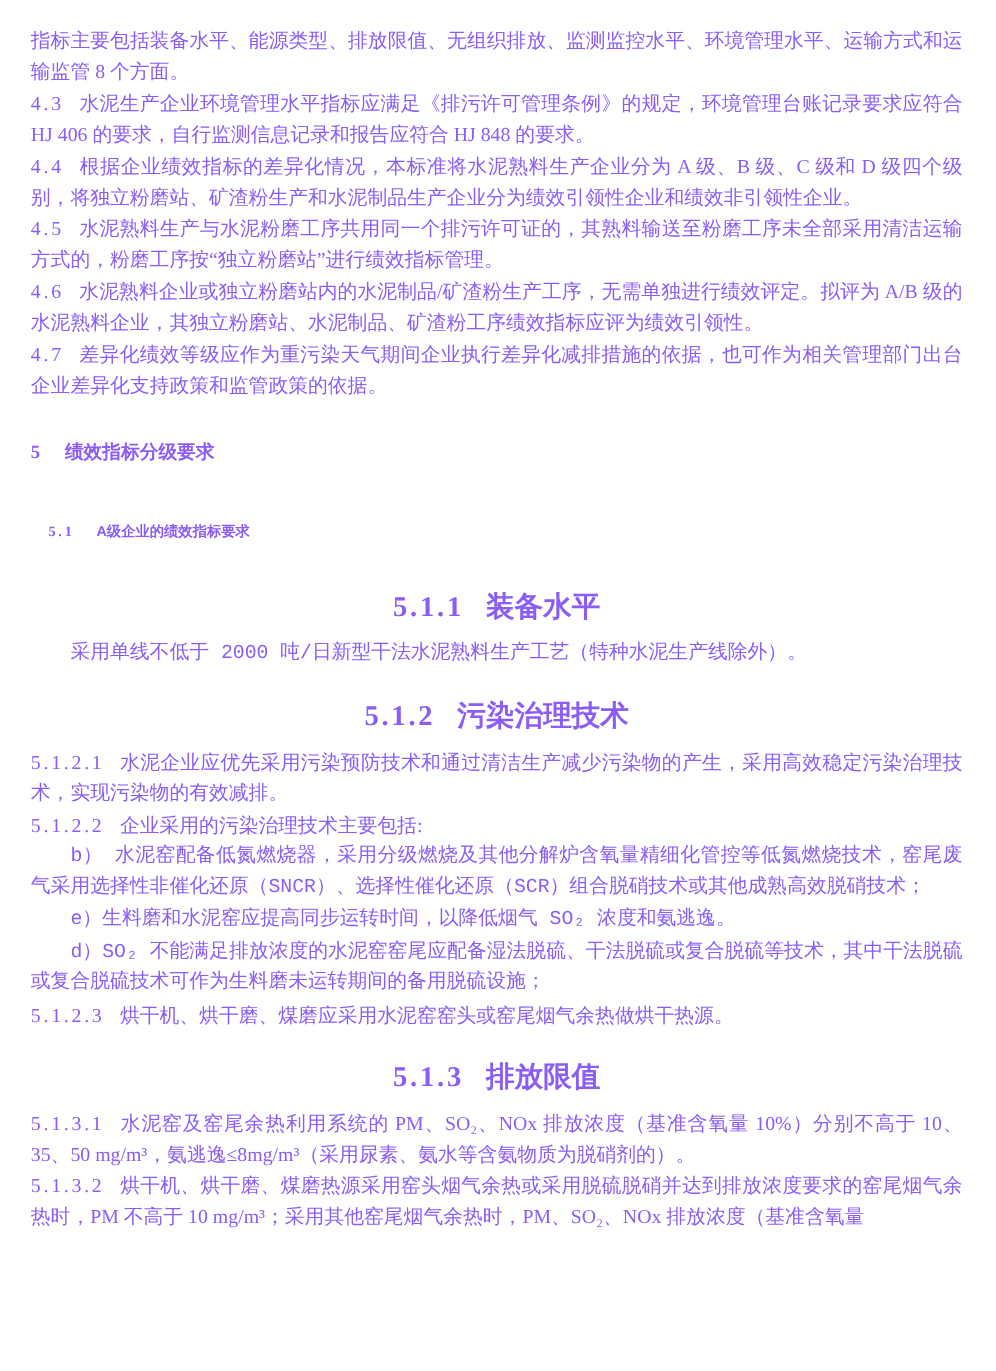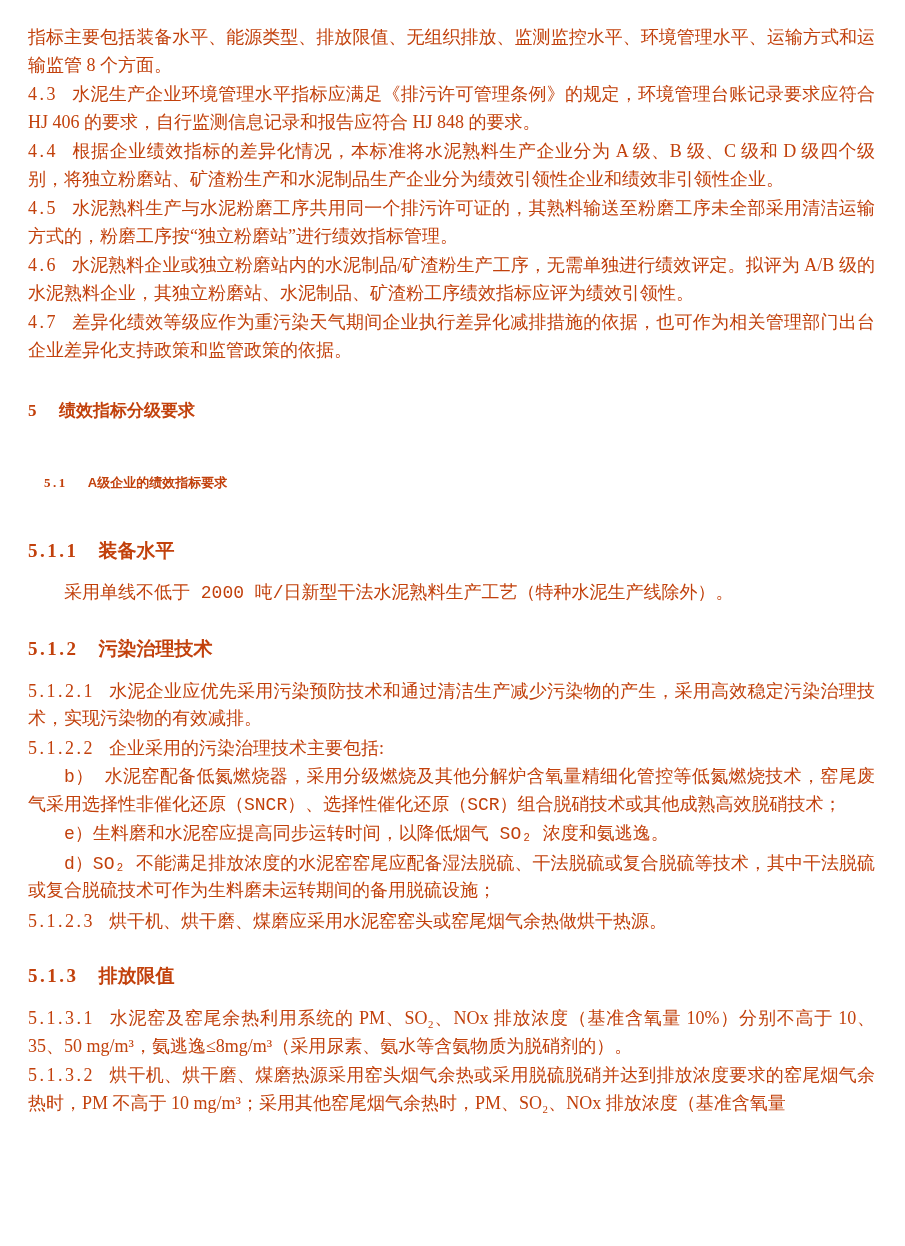--- a/index.html
+++ b/index.html
@@ -9,21 +9,21 @@
   }
   .page {
     position: relative;
     width: 905px;
     height: 1246px;
     margin: 0 auto;
     background: #ffffff;
     overflow: hidden;
     box-sizing: border-box;
     padding: 24px 30px 0 28px;
-    color: #c2410c;
+    color: #8b5cf6;
     font-family: "Liberation Serif", "DejaVu Serif", serif;
     font-size: 18px;
     line-height: 27.5px;
     text-align: justify;
   }
   p.body {
     margin: 0 0 2px 0;
   }
   p.body.indent {
     text-indent: 2em;
@@ -47,22 +47,23 @@
   }
   h1.h1 {
     font-size: 17px;
     margin: 34px 0 46px 0;
   }
   h2.h2 {
     font-size: 13px;
     margin: 34px 0 42px 16px;
   }
   h3.h3 {
-    font-size: 19px;
+    font-size: 26px;
     margin: 28px 0 16px 0;
+    text-align: center;
   }
 </style>
 </head>
 <body>
 
 <main class="page" id="doc-page">
     <p class="body"><span class="txt">指标主要包括装备水平、能源类型、排放限值、无组织排放、监测监控水平、环境管理水平、运输方式和运输监管 8 个方面。</span></p>
     <p class="body"><span class="num">4.3</span><span class="txt">水泥生产企业环境管理水平指标应满足《排污许可管理条例》的规定，环境管理台账记录要求应符合 HJ 406 的要求，自行监测信息记录和报告应符合 HJ 848 的要求。</span></p>
     <p class="body"><span class="num">4.4</span><span class="txt">根据企业绩效指标的差异化情况，本标准将水泥熟料生产企业分为 A 级、B 级、C 级和 D 级四个级别，将独立粉磨站、矿渣粉生产和水泥制品生产企业分为绩效引领性企业和绩效非引领性企业。</span></p>
     <p class="body"><span class="num">4.5</span><span class="txt">水泥熟料生产与水泥粉磨工序共用同一个排污许可证的，其熟料输送至粉磨工序未全部采用清洁运输方式的，粉磨工序按“独立粉磨站”进行绩效指标管理。</span></p>

